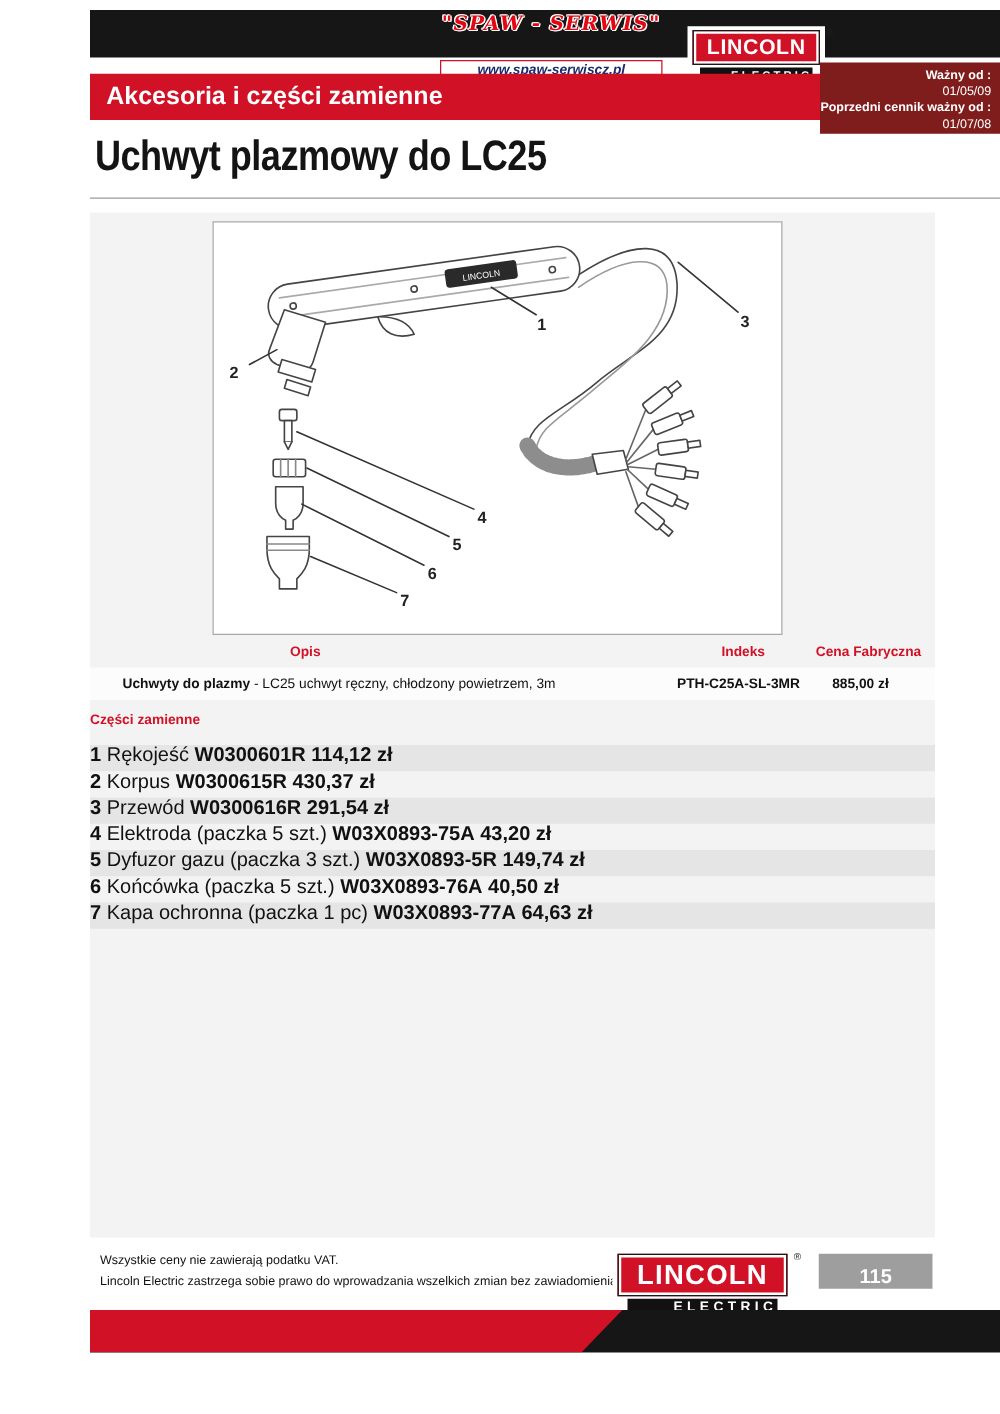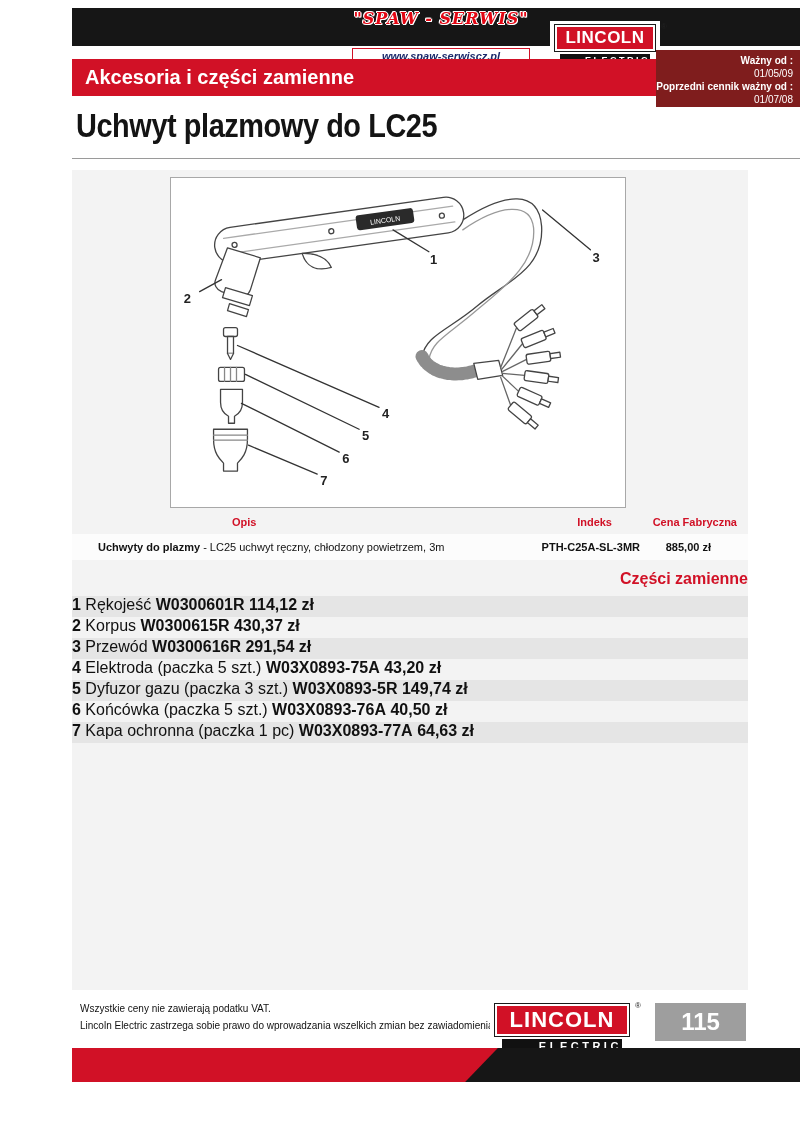--- a/index.html
+++ b/index.html
@@ -55,30 +55,30 @@
   .th-cena{right:11px;}
   .row{position:absolute;left:0;right:0;height:21px;}
   .row span{position:absolute;top:50%;transform:translateY(-50%);font-size:11px;white-space:nowrap;}
   .c-num{left:26px;font-weight:bold;}
   .c-desc{left:50px;}
   .main-row{top:364px;height:26px;background:#fcfcfc;text-align:right;}
   .main-row .c-desc{left:26px;}
   .main-row .c-desc b{font-weight:bold;}
   .c-idx{right:108px;font-weight:bold;}
   .c-price{right:37px;font-weight:bold;}
-  .section-title{position:absolute;left:0;right:0;top:400px;text-align:right;color:#d11126;font-weight:bold;font-size:16px;}
+  .section-title{position:absolute;left:0;right:0;top:400px;text-align:left;color:#d11126;font-weight:bold;font-size:11px;}
   .parts{position:absolute;left:0;right:0;top:426px;}
   .part-row{position:relative;height:21px;}
   .part-row.alt{background:#e5e5e5;}
 
   
   .note1{position:absolute;left:80px;top:1003px;font-size:10px;}
   .note2{position:absolute;left:80px;top:1020px;font-size:10px;}
-  .pagebox{position:absolute;left:655px;top:1003px;width:91px;height:38px;background:#9e9e9e;color:#fff;
-    font-weight:bold;font-size:24px;text-align:center;line-height:38px;}
+  .pagebox{position:absolute;left:655px;top:1003px;width:91px;height:28px;background:#9e9e9e;color:#fff;
+    font-weight:bold;font-size:16px;text-align:center;line-height:38px;}
   .bottombar{position:absolute;left:72px;top:1048px;width:728px;height:34px;background:#161616;overflow:hidden;}
   .bottombar .redseg{position:absolute;left:0;top:0;width:100%;height:100%;background:#d11126;
     clip-path:polygon(0 0,58.5% 0,54% 100%,0 100%);}
 </style>
 </head>
 <body>
 
 <div class="page">
 
   <div class="topbar"></div>

